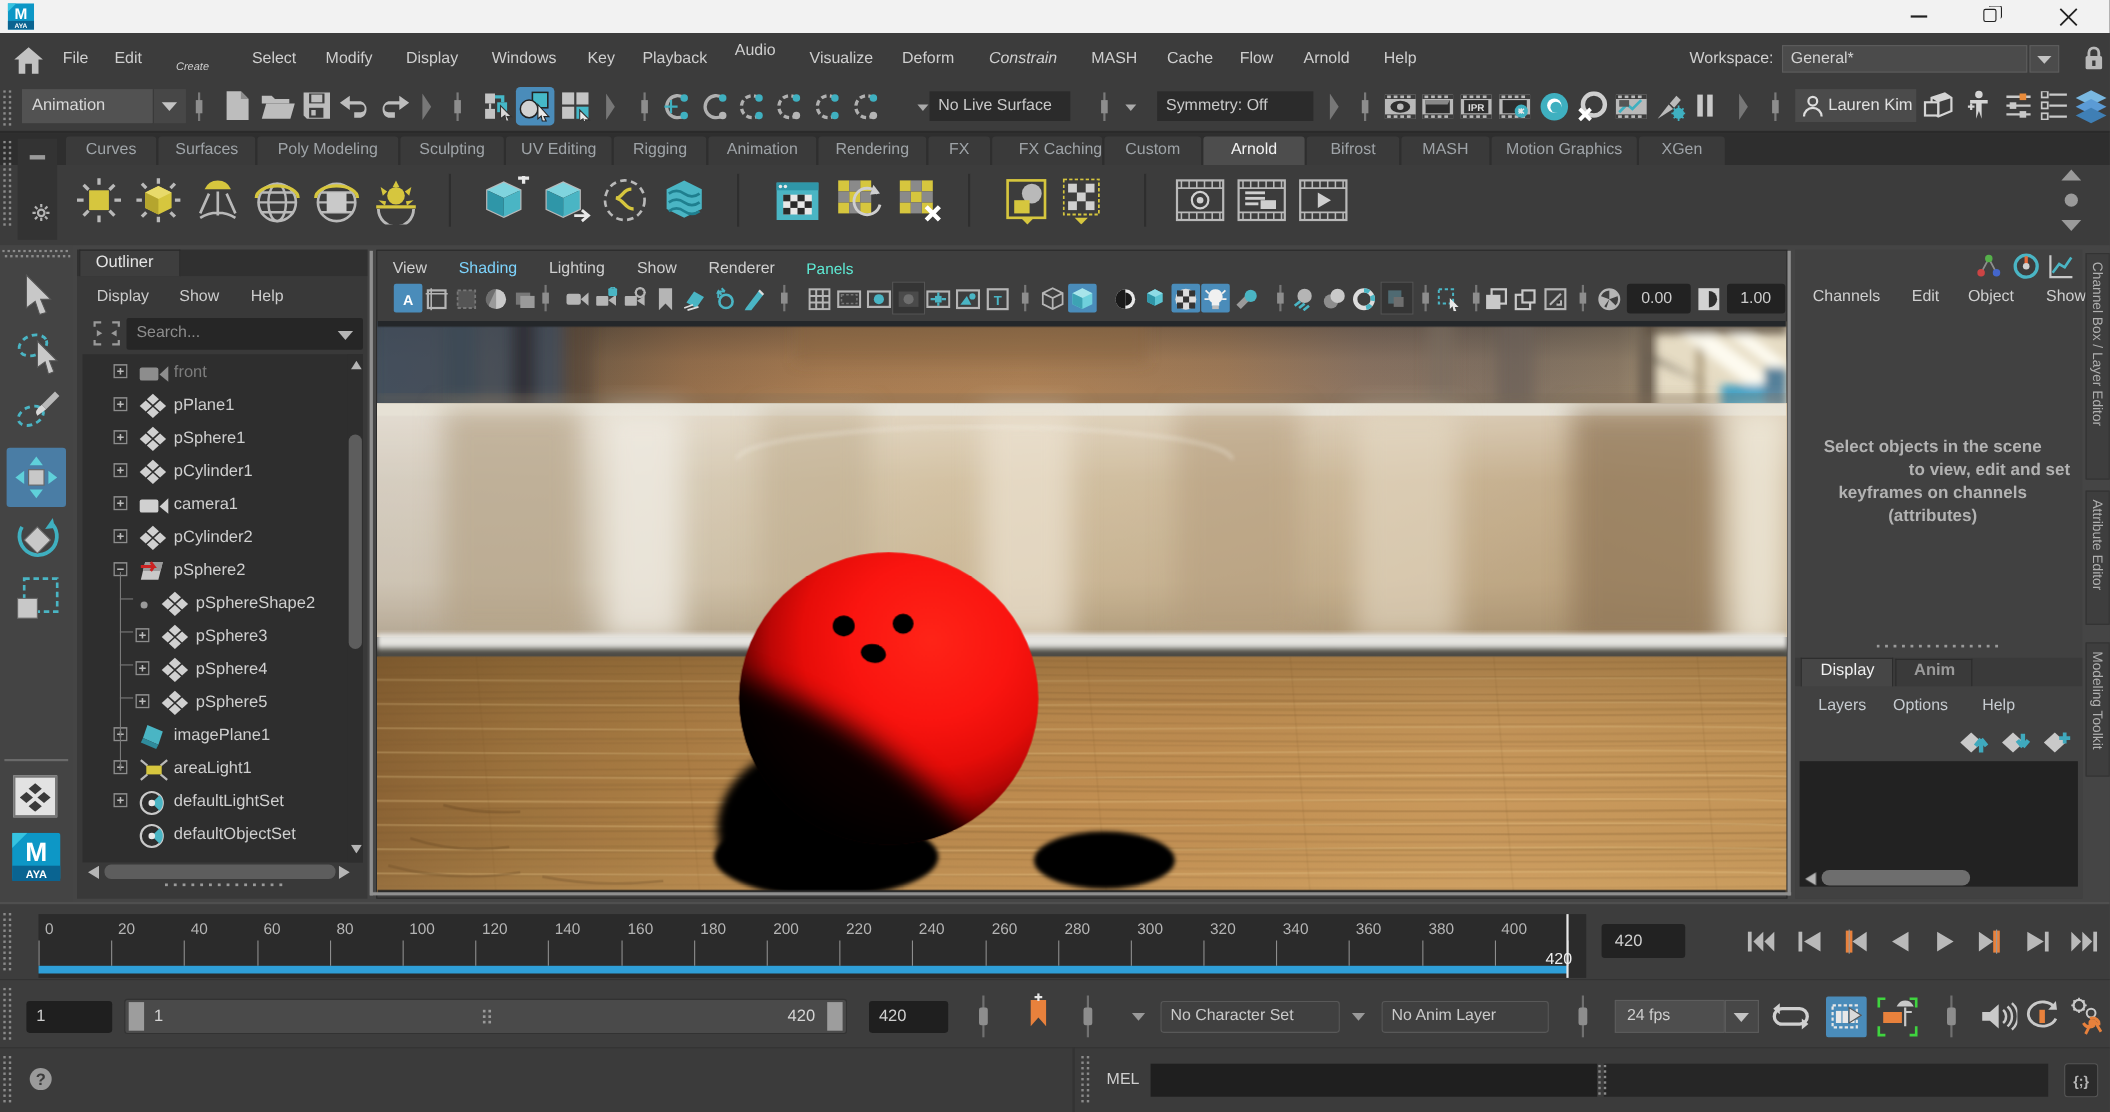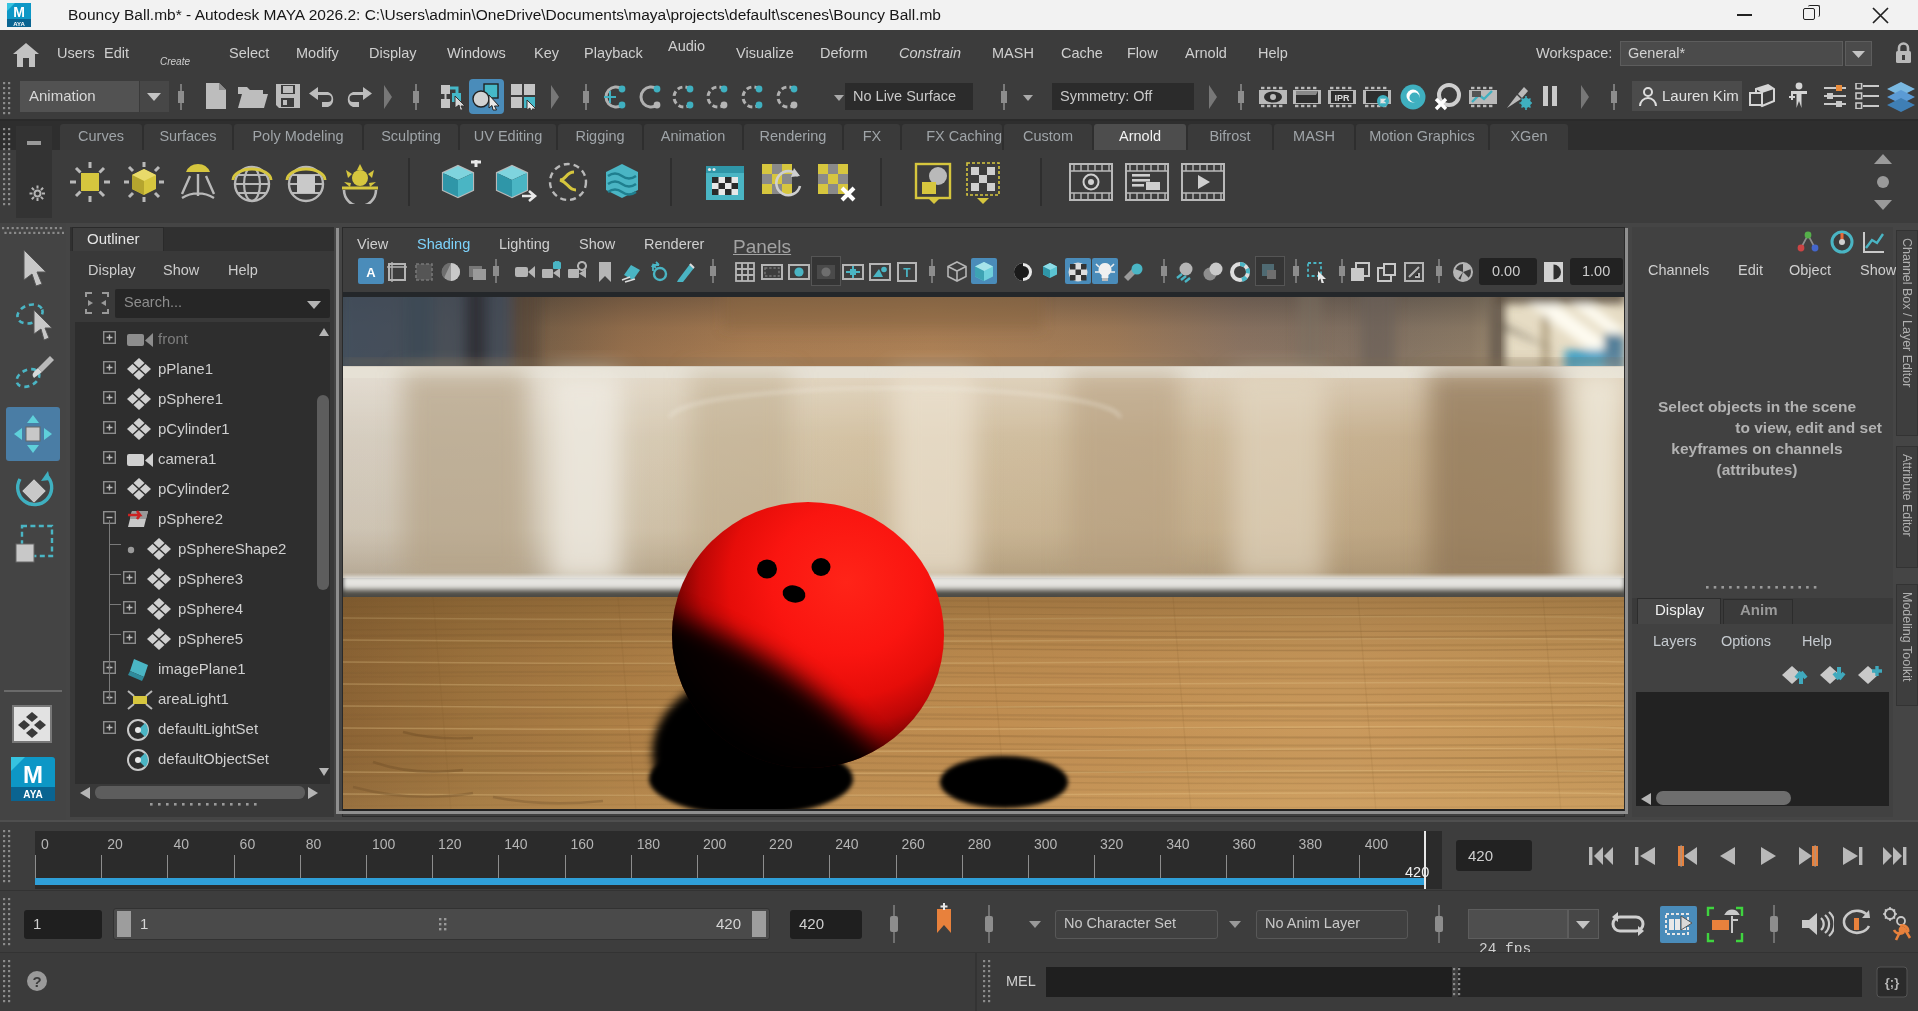--- a/index.html
+++ b/index.html
@@ -12,32 +12,31 @@
 <div id="page">
 
 <div class="abs" style="left:0;top:0;width:1918px;height:30px;background:#f2f2f2;"></div>
 <svg class="abs" style="left:7px;top:3px" width="24" height="24" viewBox="0 0 24 24">
 <rect x="0" y="0" width="24" height="24" fill="#0d97c6"></rect>
 <path d="M0 0 L8 0 L0 8 Z" fill="#36c3e0"></path>
 <rect x="0" y="16" width="24" height="8" fill="#0a6491"></rect>
 <text x="12" y="14" font-size="14" font-weight="bold" fill="#fff" text-anchor="middle">M</text>
 <text x="12" y="22.5" font-size="6" font-weight="bold" fill="#fff" text-anchor="middle">AYA</text>
 </svg>
-<div class="txt" style="left:68px;top:6px;font-size:15.5px;color:#161616;">Bouncy Ball.mb* - Autodesk MAYA 2026.2: C:\Users\admin\OneDrive\Documents\maya\projects\default\scenes\Bouncy Ball.mb</div>
 <div class="abs" style="left:1737px;top:14px;width:15px;height:1.6px;background:#222;"></div>
 <div class="abs" style="left:1803px;top:8px;width:12px;height:12px;border:1.6px solid #222;border-radius:2px;"></div>
 <div class="abs" style="left:1808px;top:5px;width:12px;height:12px;border-top:1.6px solid #222;border-right:1.6px solid #222;border-radius:2px;"></div>
 <svg class="abs" style="left:1872px;top:7px" width="17" height="17" viewBox="0 0 17 17">
       <path d="M1 1 L16 16 M16 1 L1 16" stroke="#222" stroke-width="1.7"></path>
     </svg>
 <div class="abs" style="left:0;top:30px;width:1918px;height:48px;background:#3c3c3c;"></div>
 <svg class="abs" style="left:12px;top:42px" width="28" height="26" viewBox="0 0 28 26">
 <path d="M14 1 L27 12 L23 12 L23 25 L17 25 L17 16 L11 16 L11 25 L5 25 L5 12 L1 12 Z" fill="#c2c2c2"></path>
 </svg>
-<div class="txt" style="left:57px;top:45px;font-size:14.5px;color:#cfcfcf;">Users</div>
+<div class="txt" style="left:57px;top:45px;font-size:14.5px;color:#cfcfcf;">File</div>
 <div class="txt" style="left:104px;top:45px;font-size:14.5px;color:#cfcfcf;">Edit</div>
 <div class="txt" style="left:160px;top:56px;font-size:10px;color:#cfcfcf;font-style:italic;">Create</div>
 <div class="txt" style="left:229px;top:45px;font-size:14.5px;color:#cfcfcf;">Select</div>
 <div class="txt" style="left:296px;top:45px;font-size:14.5px;color:#cfcfcf;">Modify</div>
 <div class="txt" style="left:369px;top:45px;font-size:14.5px;color:#cfcfcf;">Display</div>
 <div class="txt" style="left:447px;top:45px;font-size:14.5px;color:#cfcfcf;">Windows</div>
 <div class="txt" style="left:534px;top:45px;font-size:14.5px;color:#cfcfcf;">Key</div>
 <div class="txt" style="left:584px;top:45px;font-size:14.5px;color:#cfcfcf;">Playback</div>
 <div class="txt" style="left:668px;top:38px;font-size:14.5px;color:#cfcfcf;">Audio</div>
 <div class="txt" style="left:736px;top:45px;font-size:14.5px;color:#cfcfcf;">Visualize</div>
@@ -881,21 +880,21 @@
 <div class="abs" style="left:109px;top:544px;width:12px;height:1.4px;background:#7a7a7a;"></div>
 <div class="abs" style="left:109px;top:574px;width:12px;height:1.4px;background:#7a7a7a;"></div>
 <div class="abs" style="left:109px;top:604px;width:12px;height:1.4px;background:#7a7a7a;"></div>
 <div class="abs" style="left:109px;top:634px;width:12px;height:1.4px;background:#7a7a7a;"></div>
 <div class="abs" style="left:342px;top:227px;width:1283px;height:590px;background:#3e3e3e;border:1px solid #2a2a2a;"></div>
 <div class="txt" style="left:357px;top:236px;font-size:14.5px;color:#cfcfcf;">View</div>
 <div class="txt" style="left:417px;top:236px;font-size:14.5px;color:#7dd3fc;">Shading</div>
 <div class="txt" style="left:499px;top:236px;font-size:14.5px;color:#cfcfcf;">Lighting</div>
 <div class="txt" style="left:579px;top:236px;font-size:14.5px;color:#cfcfcf;">Show</div>
 <div class="txt" style="left:644px;top:236px;font-size:14.5px;color:#cfcfcf;">Renderer</div>
-<div class="txt" style="left:733px;top:236px;font-size:19px;color:#a3a3a3;text-decoration:underline;">Panels</div>
+<div class="txt" style="left:733px;top:236px;font-size:14px;color:#5eead4;">Panels</div>
 <div class="abs" style="left:358px;top:258px;width:26px;height:26px;background:#4a8cba;border-radius:2px;"></div>
 <svg class="abs" style="left:360px;top:261px" width="22" height="22" viewBox="0 0 22 22">
       <text x="11" y="16" font-size="13" font-weight="bold" fill="#fff" text-anchor="middle">A</text>
     </svg>
 <svg class="abs" style="left:386px;top:261px" width="22" height="22" viewBox="0 0 22 22">
       <rect x="3" y="3" width="16" height="16" fill="none" stroke="#b5b5b5" stroke-width="2"></rect>
       <path d="M1 6 h20 M6 1 v20" stroke="#b5b5b5" stroke-width="1.4"></path>
     </svg>
 <svg class="abs" style="left:413px;top:261px" width="22" height="22" viewBox="0 0 22 22">
       <rect x="3" y="3" width="16" height="16" fill="#555" stroke="#777" stroke-width="1.6" stroke-dasharray="3 2"></rect>
@@ -1512,21 +1511,21 @@
 <div class="abs" style="left:1055px;top:910px;width:163px;height:29px;background:#404040;border:1px solid #585858;border-radius:3px;"></div>
 <div class="txt" style="left:1064px;top:915px;font-size:14.5px;color:#c9c9c9;">No Character Set</div>
 <svg class="abs" style="left:1228px;top:920px" width="14" height="9" viewBox="0 0 14 9">
       <path d="M1 1 L13 1 L7 8 Z" fill="#999"></path>
     </svg>
 <div class="abs" style="left:1256px;top:910px;width:152px;height:29px;background:#404040;border:1px solid #585858;border-radius:3px;"></div>
 <div class="txt" style="left:1265px;top:915px;font-size:14.5px;color:#c9c9c9;">No Anim Layer</div>
 <div class="abs" style="left:1438px;top:905px;width:2px;height:38px;background:#707070;"></div>
     <div class="abs" style="left:1435px;top:916px;width:8px;height:16px;background:#8d8d8d;border-radius:2px;"></div>
 <div class="abs" style="left:1468px;top:909px;width:100px;height:30px;background:#4e4e4e;border:1px solid #5d5d5d;"></div>
-<div class="txt" style="left:1479px;top:941px;font-size:14.5px;color:#cfcfcf;font-family:Liberation Mono, monospace;">24 fps</div>
+<div class="txt" style="left:1479px;top:915px;font-size:14.5px;color:#cfcfcf;">24 fps</div>
 <div class="abs" style="left:1568px;top:909px;width:31px;height:30px;background:#474747;border:1px solid #5d5d5d;"></div>
 <svg class="abs" style="left:1575px;top:920px" width="16" height="10" viewBox="0 0 16 10">
       <path d="M1 1 L15 1 L8 9 Z" fill="#c3c3c3"></path>
     </svg>
 <svg class="abs" style="left:1610px;top:910px" width="36" height="28" viewBox="0 0 36 28">
 <path d="M10 7 H26 a7 7 0 0 1 0 14 H10 a7 7 0 0 1 0 -14 Z" fill="none" stroke="#d0d0d0" stroke-width="3"></path>
 <path d="M8 2 l-6 5 6 5 Z" fill="#d0d0d0"></path>
       <path d="M28 16 l6 5 -6 5 Z" fill="#d0d0d0"></path>
     </svg>
 <div class="abs" style="left:1660px;top:906px;width:37px;height:37px;background:#4a8cba;border-radius:2px;"></div>

